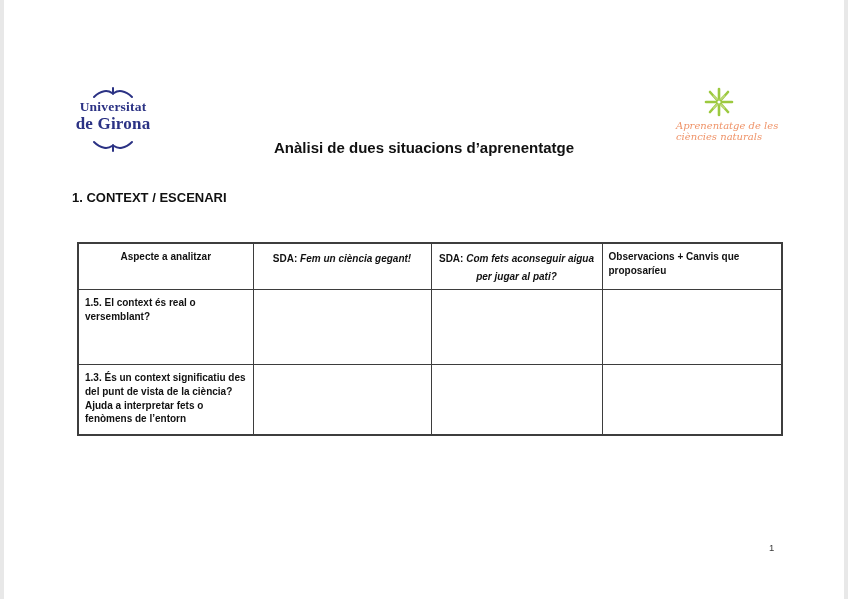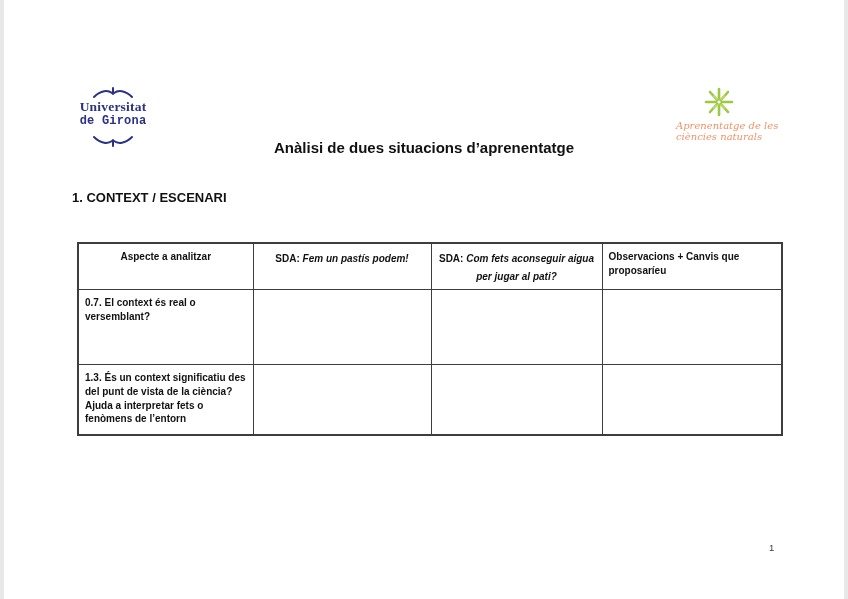--- a/index.html
+++ b/index.html
@@ -20,21 +20,21 @@
     position: absolute;
     left: 68px; top: 86px;
     width: 82px;
     text-align: center;
     color: #2b3284;
     font-family: "Liberation Serif", serif;
     line-height: 1;
   }
   .udg-logo .flourish { display: block; margin: 0 auto; }
   .udg-line1 { font-size: 13.5px; font-weight: bold; letter-spacing: 0.2px; margin-top: 1px; }
-  .udg-line2 { font-size: 12px; font-weight: bold; letter-spacing: 0.2px; margin-top: 1px; margin-bottom: 8px; font-family: Liberation Mono, monospace; }
+  .udg-line2 { font-size: 17px; font-weight: bold; letter-spacing: 0.2px; margin-top: 1px; margin-bottom: 8px; }
 
   
   .science-logo {
     position: absolute;
     left: 672px; top: 86px;
     width: 86px;
     text-align: center;
   }
   .science-logo svg { display: block; margin: 0 auto 2px auto; }
   .script-line {
@@ -160,32 +160,32 @@
         <col style="width:178px">
         <col style="width:171px">
         <col style="width:180px">
       </colgroup>
       <tbody>
         <tr class="r-head">
           <th class="hdr-center">
             <span>Aspecte a analitzar</span>
           </th>
           <th class="hdr-sda">
-            <span>SDA: </span><span class="sda-italic">Fem un pastís podem!</span>
+            <span>SDA: </span><span class="sda-italic">Fem un ciència gegant!</span>
           </th>
           <th class="hdr-sda">
             <span>SDA: </span><span class="sda-italic">Com fets aconseguir aigua per jugar al pati?</span>
           </th>
           <th class="hdr-left">
             <span>Observacions + Canvis que proposaríeu</span>
           </th>
         </tr>
 
         <tr class="r-1">
-          <td class="aspect">0.7. El context és real o versemblant?</td>
+          <td class="aspect">1.5. El context és real o versemblant?</td>
           <td class="blank"></td>
           <td class="blank"></td>
           <td class="blank"></td>
         </tr>
 
 
         <tr class="r-3">
           <td class="aspect">1.3. És un context significatiu des del punt de vista de la ciència? Ajuda a interpretar fets o fenòmens de l’entorn</td>
           <td class="blank"></td>
           <td class="blank"></td>

